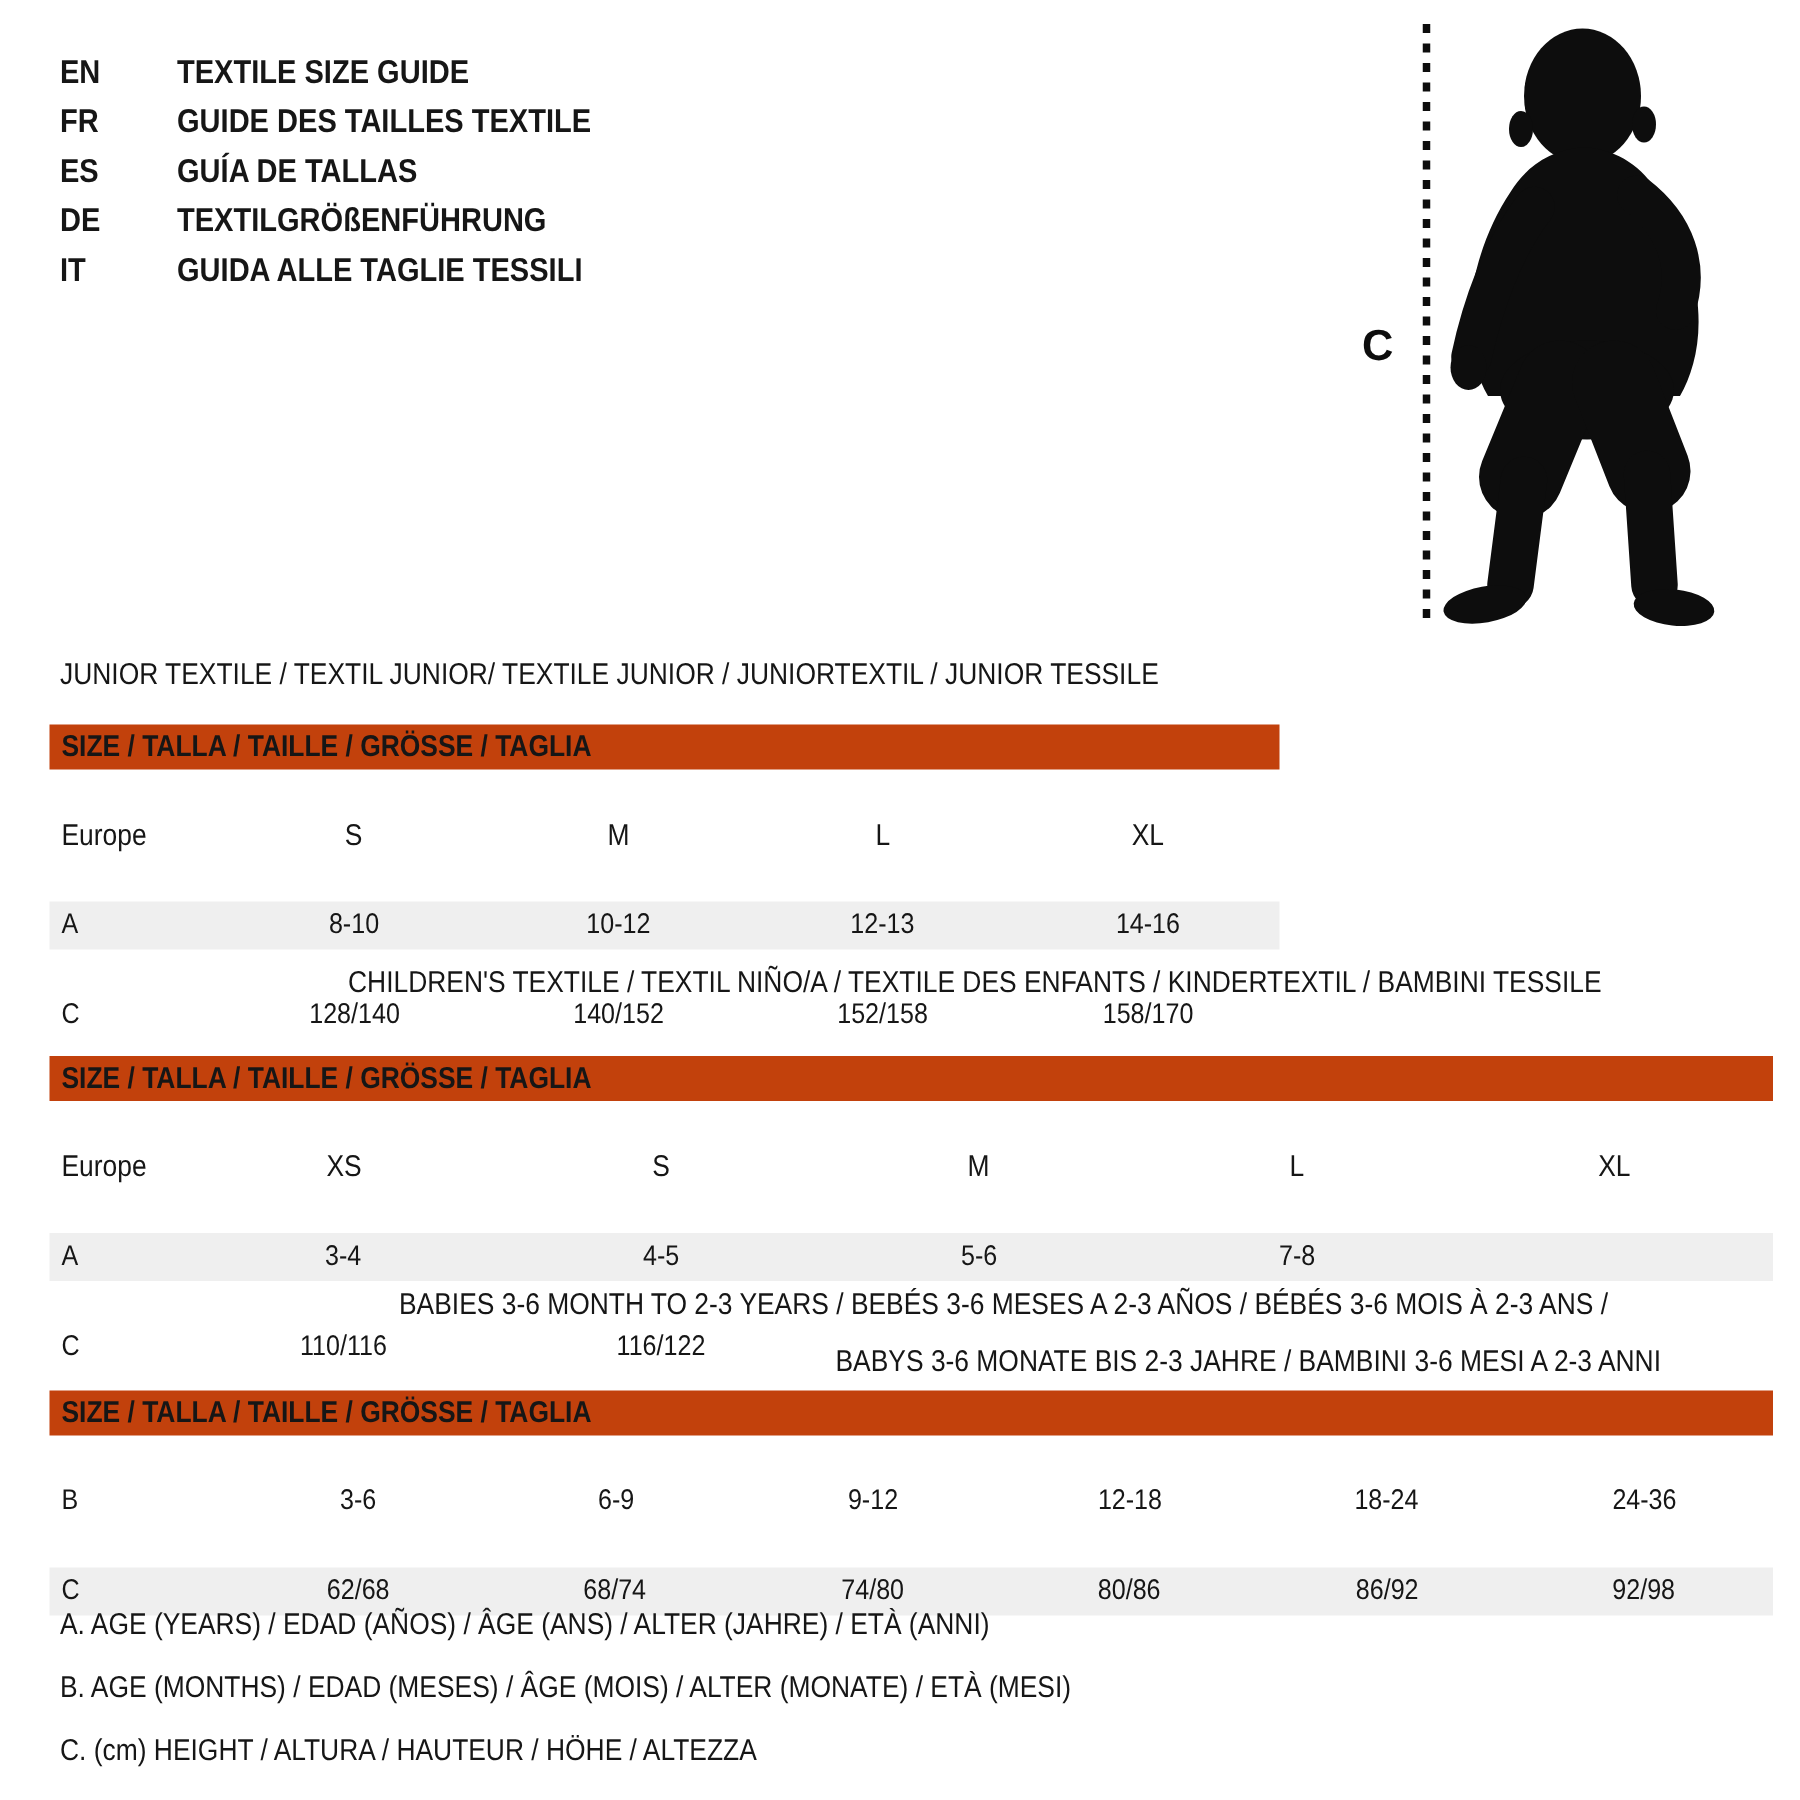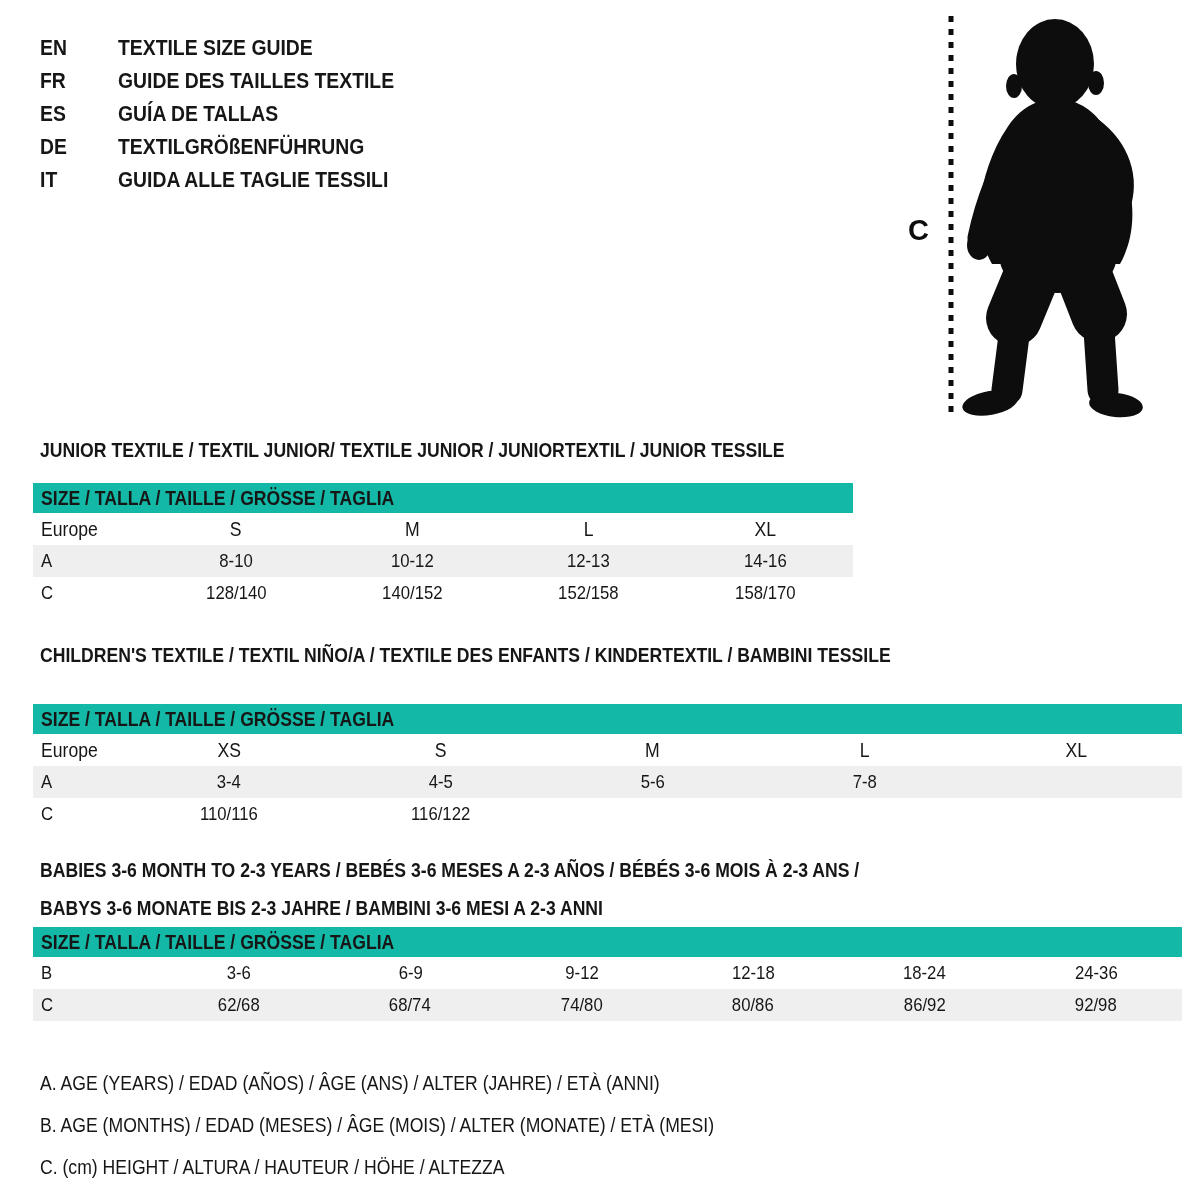--- a/index.html
+++ b/index.html
@@ -19,28 +19,28 @@
   .lang-code { width:78px; flex:0 0 78px; }
 
   
   .figure { position:absolute; left:890px; top:0; width:310px; height:430px; }
 
   
   .size-section { position:absolute; left:33px; }
   .s0 { top:438px; width:820px; }
   .s1 { top:643px; width:1149px; }
   .s2 { top:851px; width:1149px; }
-  .sec-title { margin:0 0 0 7px; font-weight:700; font-size:20px; line-height:24px; }
+  .sec-title { margin:0 0 0 7px; font-weight:400; font-size:20px; line-height:24px;text-align:right; }
   .s0 .sec-title { margin-bottom:21px; }
   .s1 .sec-title { margin-bottom:37px; }
   .s2 .sec-title { line-height:38px; margin-bottom:0; }
 
-  .thead { background:#14b8a6; height:30px; line-height:30px; padding-left:8px;
+  .thead { background:#c2410c; height:30px; line-height:30px; padding-left:8px;
            font-weight:700; font-size:20px; }
-  .trow { display:grid; height:32px; line-height:32px; font-size:19px; }
+  .trow { display:grid; height:32px; line-height:32px; font-size:19px;margin-top:28px; }
   .t0 .trow { grid-template-columns:115px repeat(4, 1fr); }
   .t1 .trow { grid-template-columns:90px  repeat(5, 1fr); }
   .t2 .trow { grid-template-columns:120px repeat(6, 1fr); }
   .trow.shaded { background:#efefef; }
   .cell.lab { padding-left:8px; text-align:left; }
   .cell.val { text-align:center; }
   .trow.colhead { font-size:20px; }
 
   
   .legend { position:absolute; left:40px; top:1062px; }

